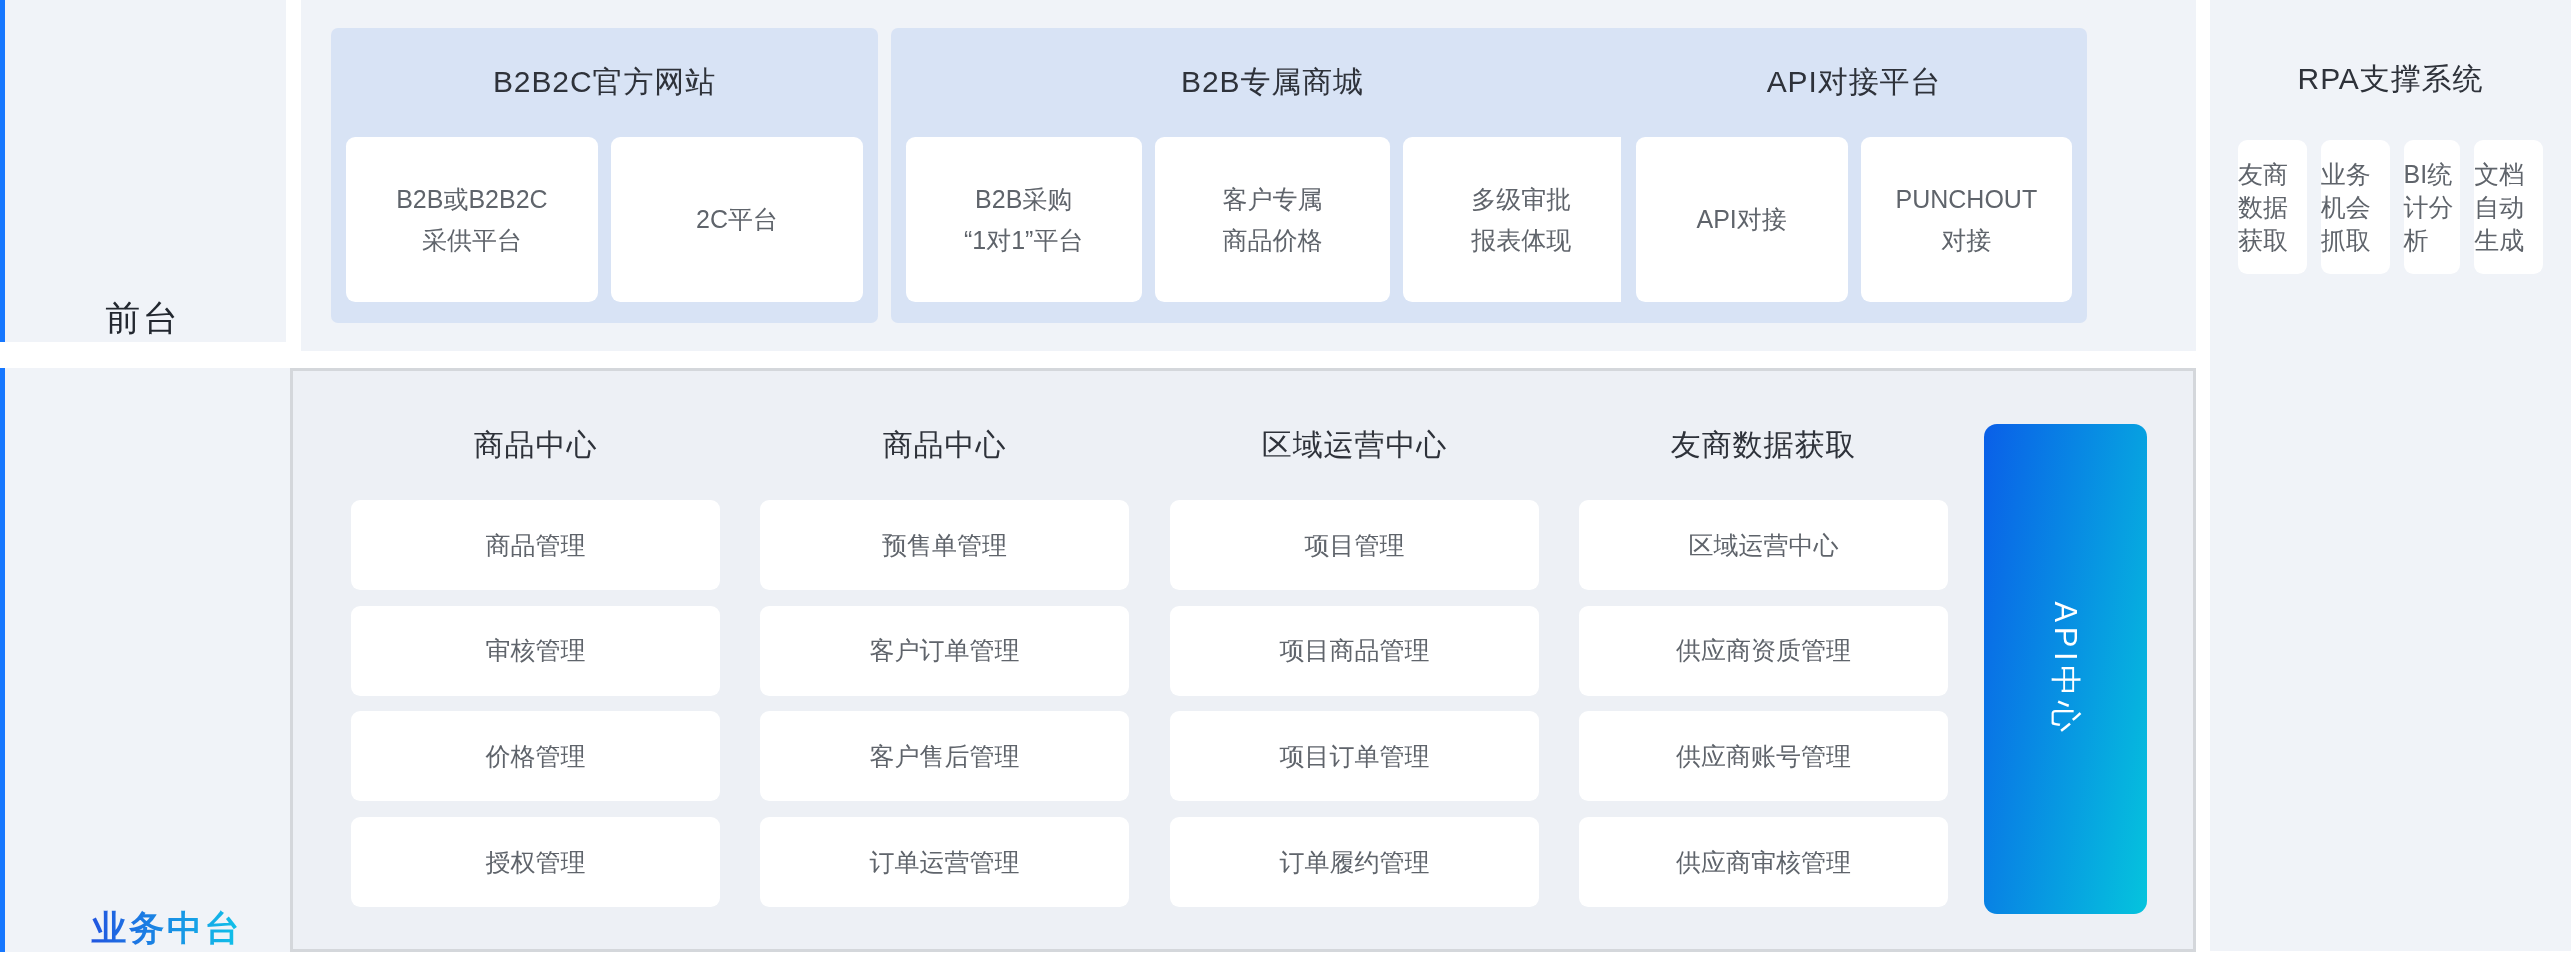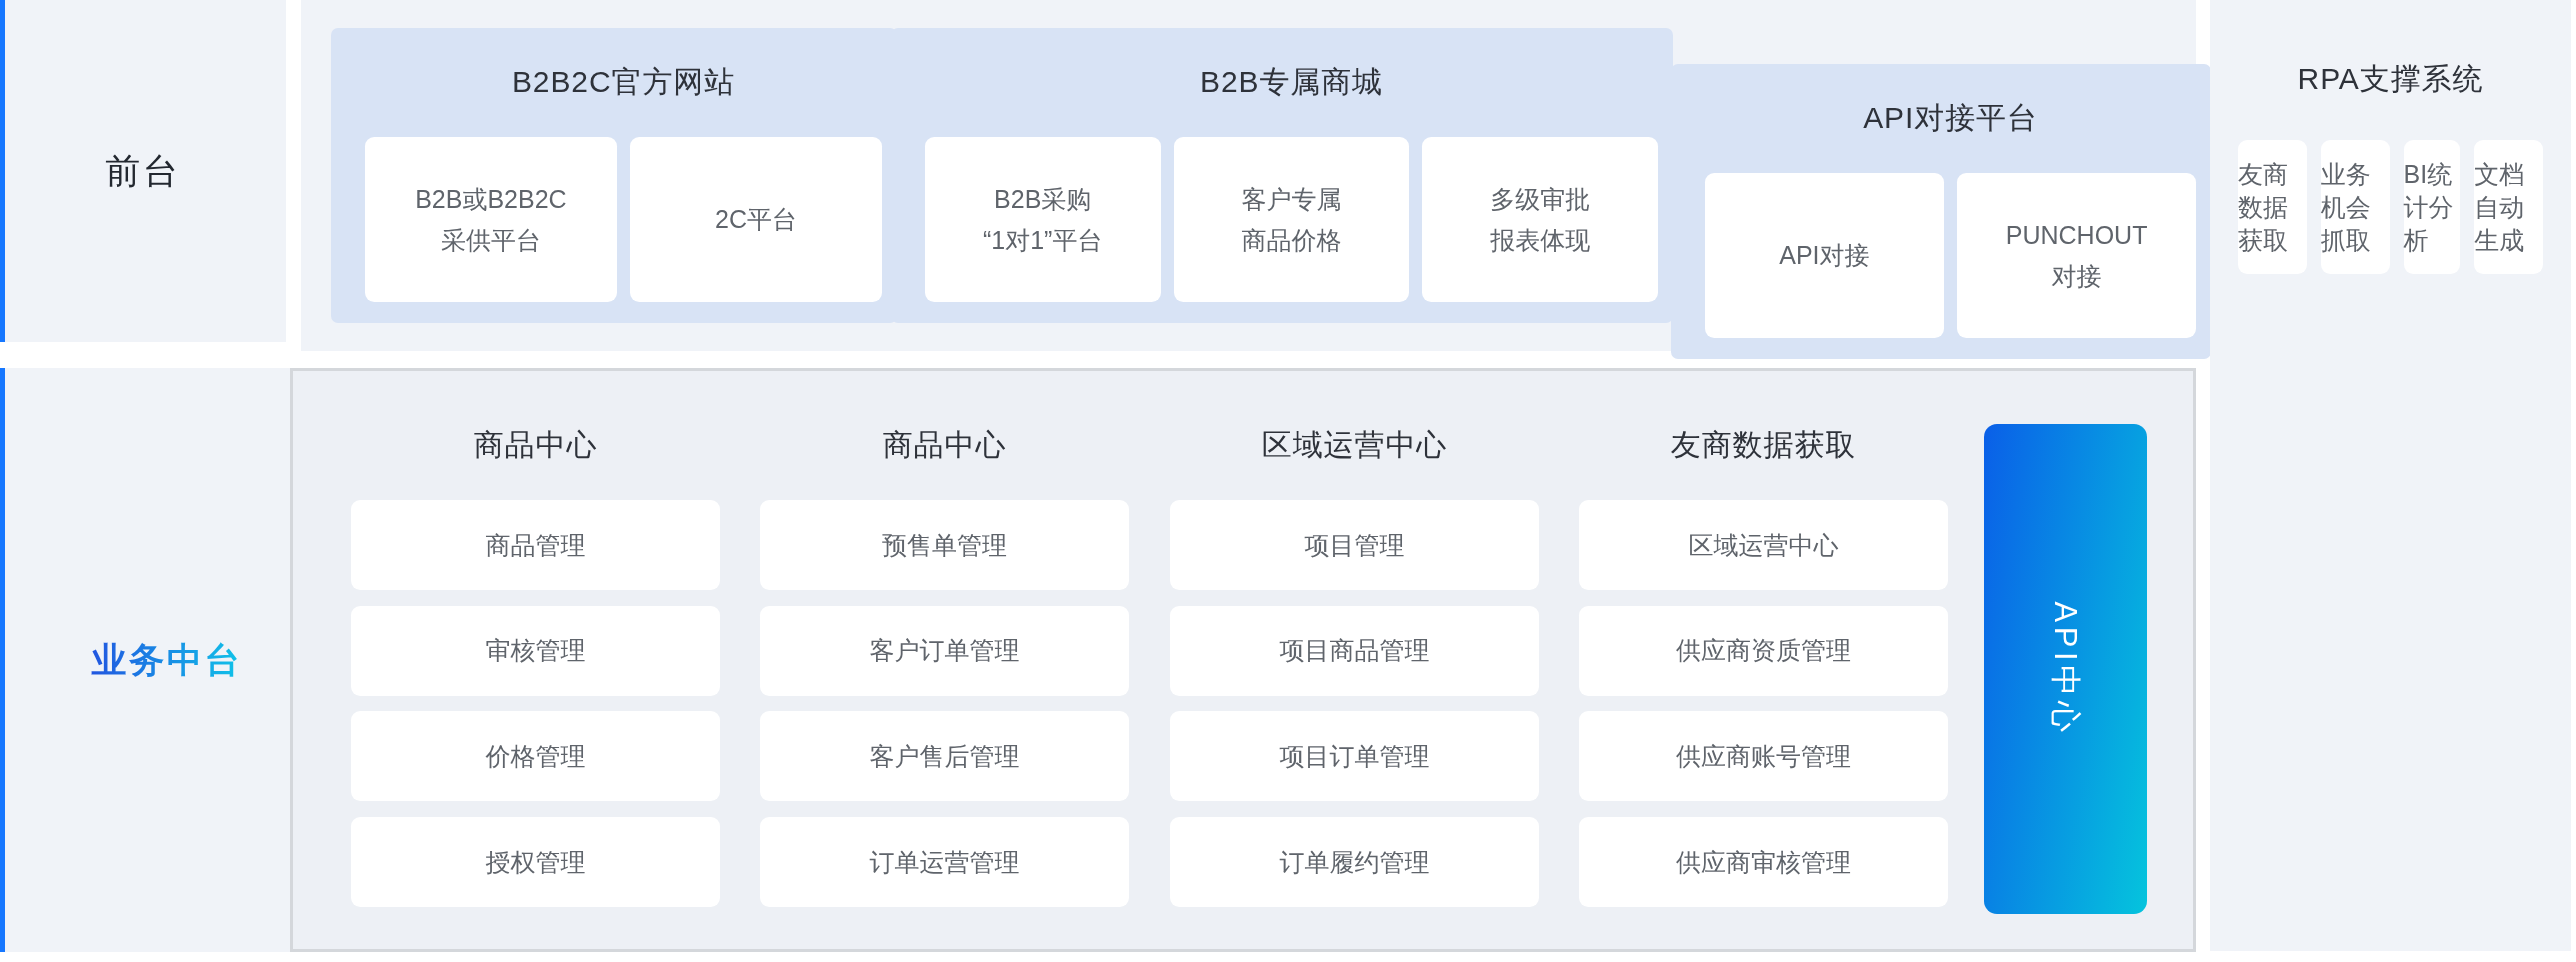--- a/index.html
+++ b/index.html
@@ -3,34 +3,34 @@
 <meta charset="utf-8">
 <style>
   html,body{margin:0;padding:0;}
   body{
     width:2576px;height:963px;position:relative;background:#ffffff;
     font-family:"Liberation Sans","DejaVu Sans",sans-serif;
     overflow:hidden;
   }
   
   .side-sec{position:absolute;left:0;width:286px;background:#f0f3f8;
-    display:flex;align-items:center;justify-content:center;}
+    display:flex;align-items:flex-end;justify-content:center;}
   #side-front{top:0;height:342px;}
   #side-mid{top:368px;height:584px;padding-left:24px;}
   .side-stripe{position:absolute;left:0;top:0;bottom:0;width:4.6px;background:#1677ff;}
   .side-label{font-size:35px;color:#232830;font-weight:500;letter-spacing:2.8px;}
   .side-label.gradient{
     background:linear-gradient(90deg,#2155e0 0%,#10c4e9 100%);
     -webkit-background-clip:text;background-clip:text;color:transparent;font-weight:600;}
   
   #top-panel{position:absolute;left:301px;top:0;width:1895px;height:351px;background:#f0f3f8;}
-  .group{position:absolute;top:28px;height:295px;background:#d8e3f5;border-radius:7px;padding-left:19px;}
+  .group{position:absolute;top:28px;height:295px;background:#d8e3f5;border-radius:7px;}
   #group-0{left:30px;width:547px;}
   #group-1{left:590px;width:763px;}
-  #group-2{left:1370px;width:521px;margin-top:36px;}
+  #group-2{left:1320px;width:466px;}
   .group-title{height:109px;display:flex;align-items:center;justify-content:center;
     font-size:30px;color:#2e323a;font-weight:500;letter-spacing:0.9px;}
   .group-cards{display:flex;gap:13px;padding:0 14.8px;height:165px;box-sizing:border-box;}
   .gcard{flex:1;background:#ffffff;border-radius:9.2px;display:flex;flex-direction:column;
     align-items:center;justify-content:center;font-size:25px;color:#5f646b;
     line-height:41px;text-align:center;}
   
   #rpa{position:absolute;left:2210px;top:0;width:361px;height:951px;background:#f0f3f8;}
   .rpa-title{margin-top:57px;height:44px;line-height:44px;text-align:center;
     font-size:30px;color:#2e323a;font-weight:500;letter-spacing:0.9px;}

